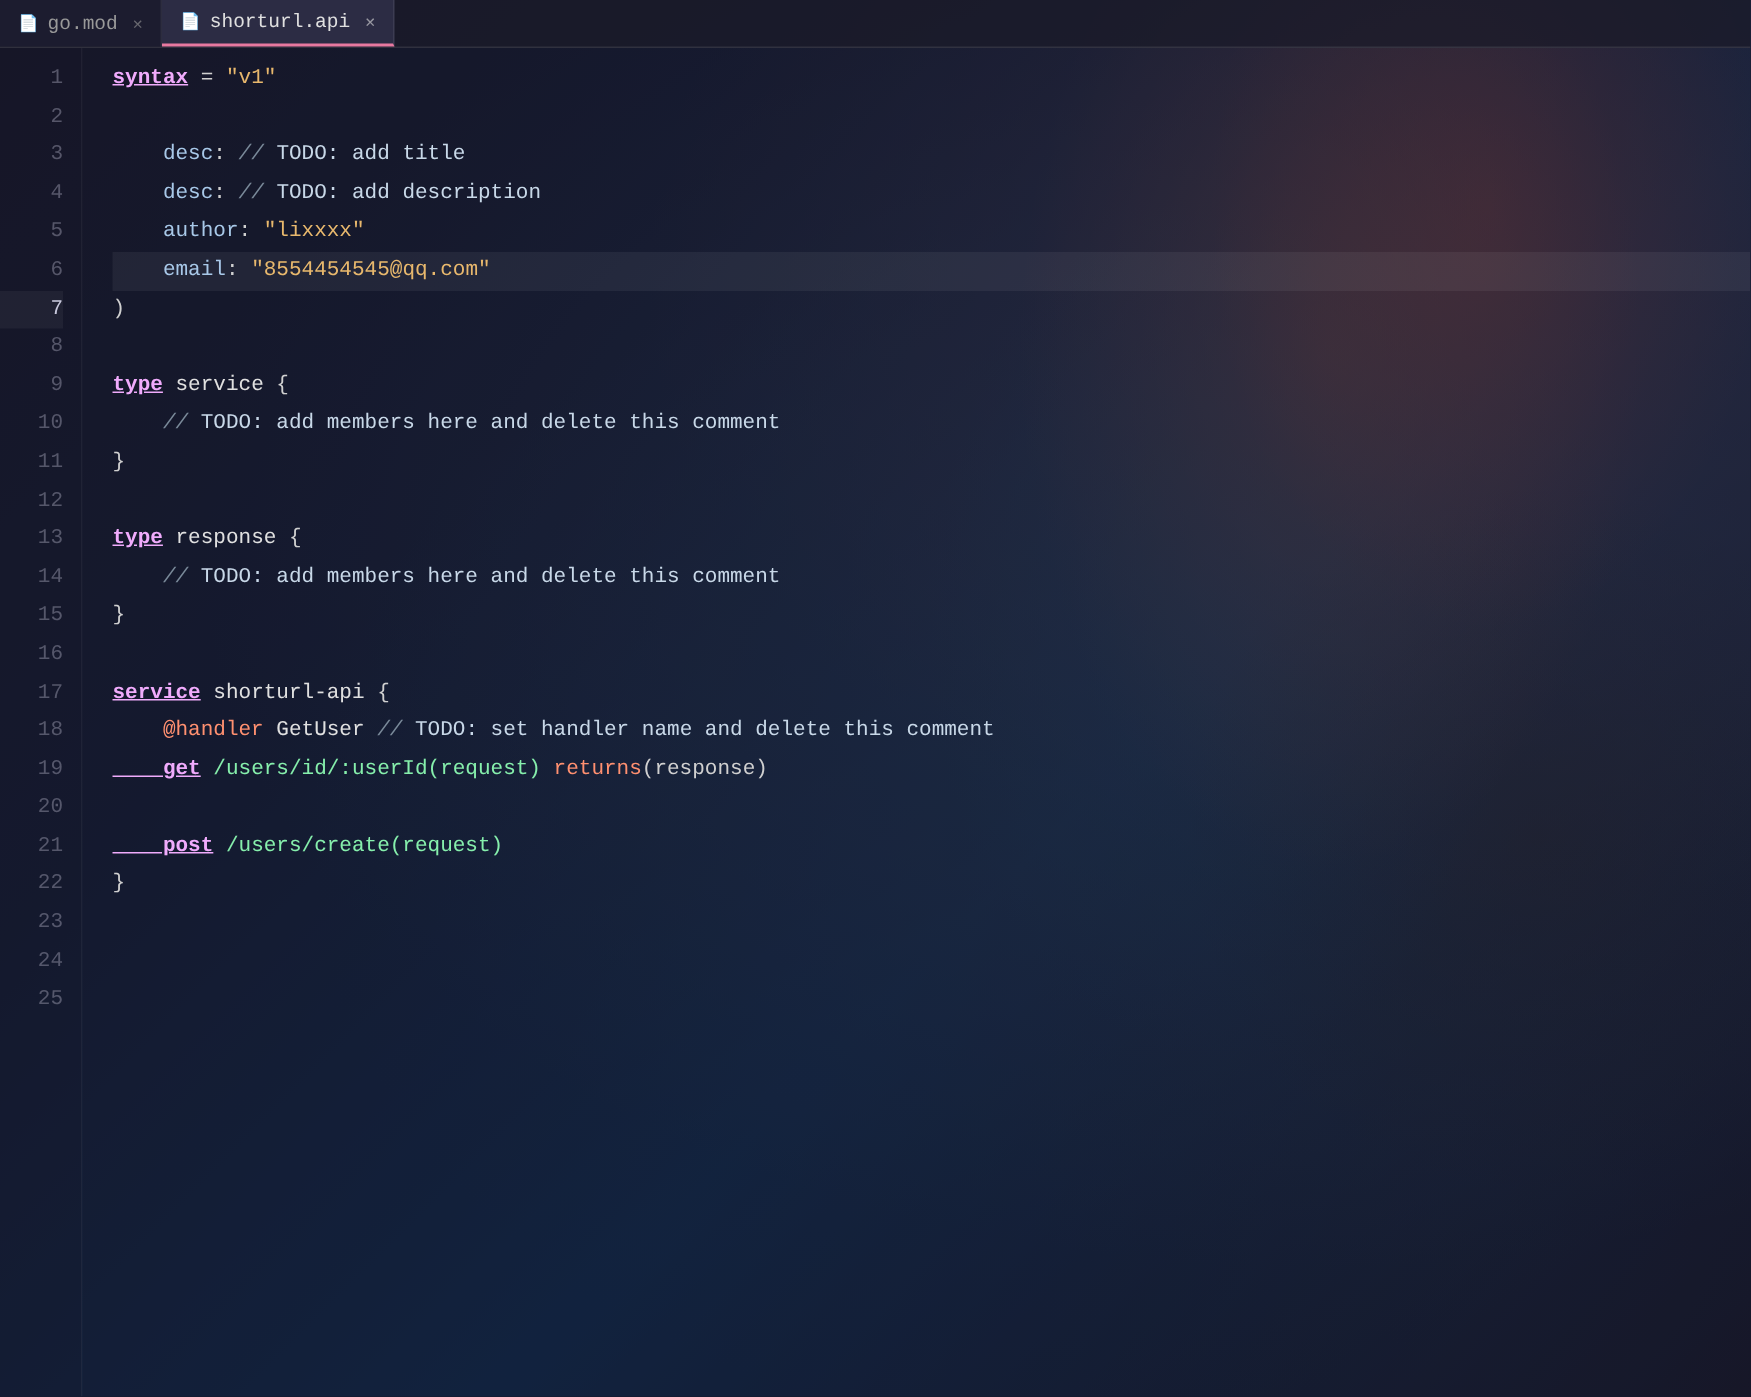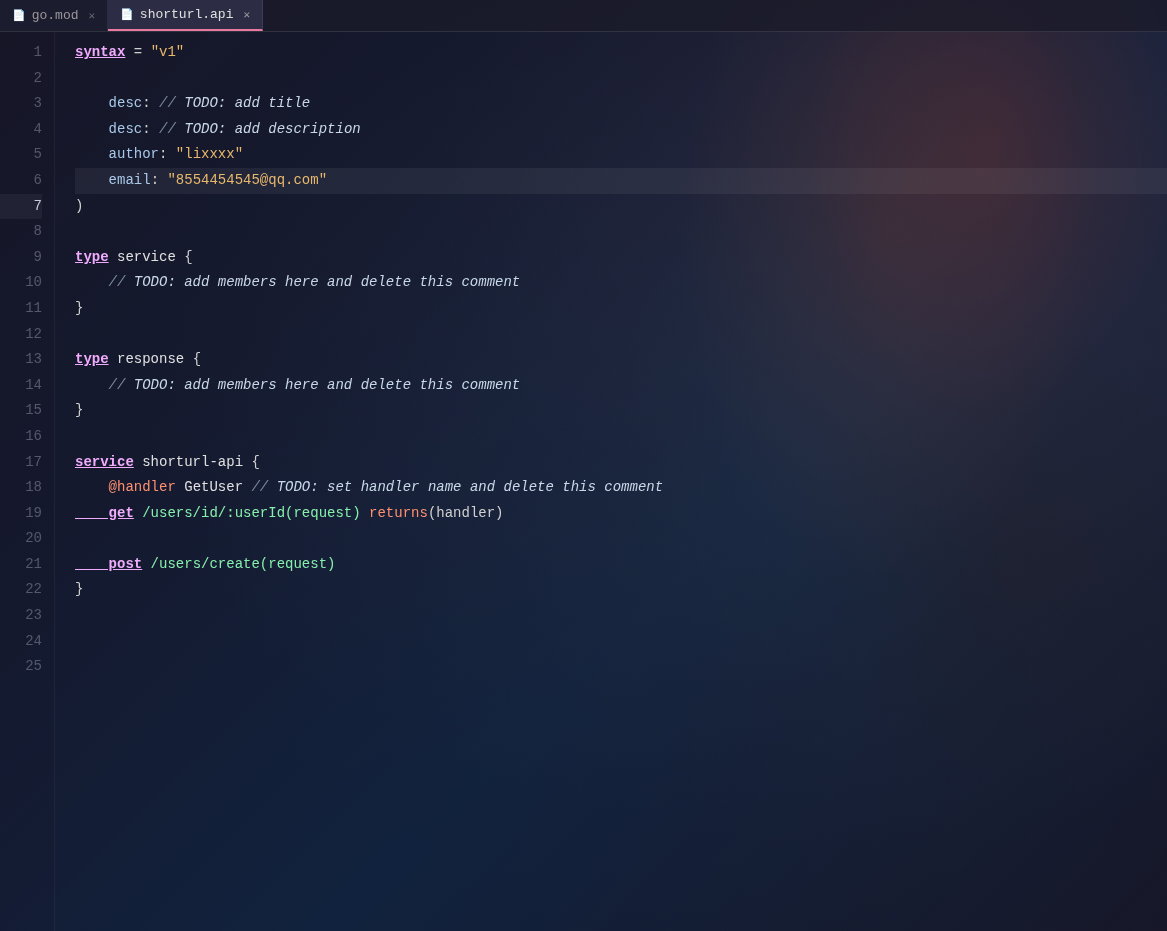--- a/index.html
+++ b/index.html
@@ -143,21 +143,21 @@
 
     .code-line.highlighted-line {
       background: rgba(255, 255, 255, 0.06);
     }
 
     
     .kw { color: #f0abfc; font-weight: bold; text-decoration: underline; } 
     .kw2 { color: #ff6b9d; } 
     .str { color: #e8b86d; } 
     .comment { color: #7a8a9a; font-style: italic; } 
-    .todo { color: #c8d8e8; font-style: italic; } 
+    .todo { color: #c8d8e8; } 
     .ident { color: #e0e0e0; } 
     .field { color: #a8c8e8; } 
     .punct { color: #d0d0d0; } 
     .decorator { color: #ff9070; } 
     .decorator-val { color: #e0e0e0; } 
     .path { color: #86efac; } 
     .returns-kw { color: #ff9070; }
   </style>
 </head>
 <body>
@@ -240,21 +240,21 @@
       <span class="code-line"><span class="comment">    // </span><span class="todo">TODO: add members here and delete this comment</span></span>
 
       <span class="code-line"><span class="punct">}</span></span>
 
       <span class="code-line"> </span>
 
       <span class="code-line"><span class="kw">service</span><span class="ident"> shorturl-api </span><span class="punct">{</span></span>
 
       <span class="code-line"><span class="decorator">    @handler</span><span class="decorator-val"> GetUser</span><span class="comment"> // </span><span class="todo">TODO: set handler name and delete this comment</span></span>
 
-      <span class="code-line"><span class="kw">    get</span><span class="path"> /users/id/:userId(request) </span><span class="returns-kw">returns</span><span class="punct">(handler)</span></span>
+      <span class="code-line"><span class="kw">    get</span><span class="path"> /users/id/:userId(request) </span><span class="returns-kw">returns</span><span class="punct">(response)</span></span>
 
       <span class="code-line"> </span>
 
 
       <span class="code-line"><span class="kw">    post</span><span class="path"> /users/create(request)</span></span>
 
       <span class="code-line"><span class="punct">}</span></span>
 
       <span class="code-line"> </span>
     </div>

